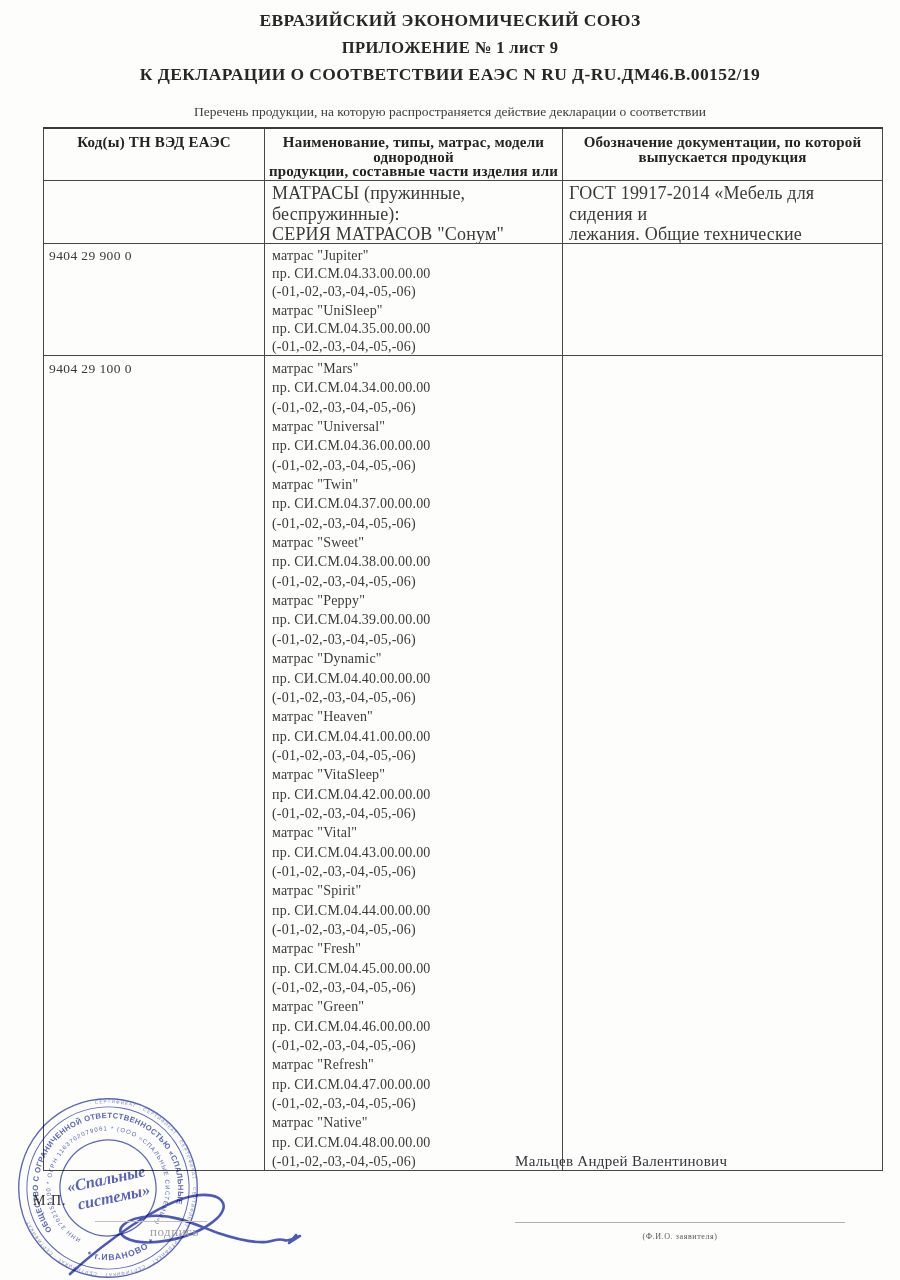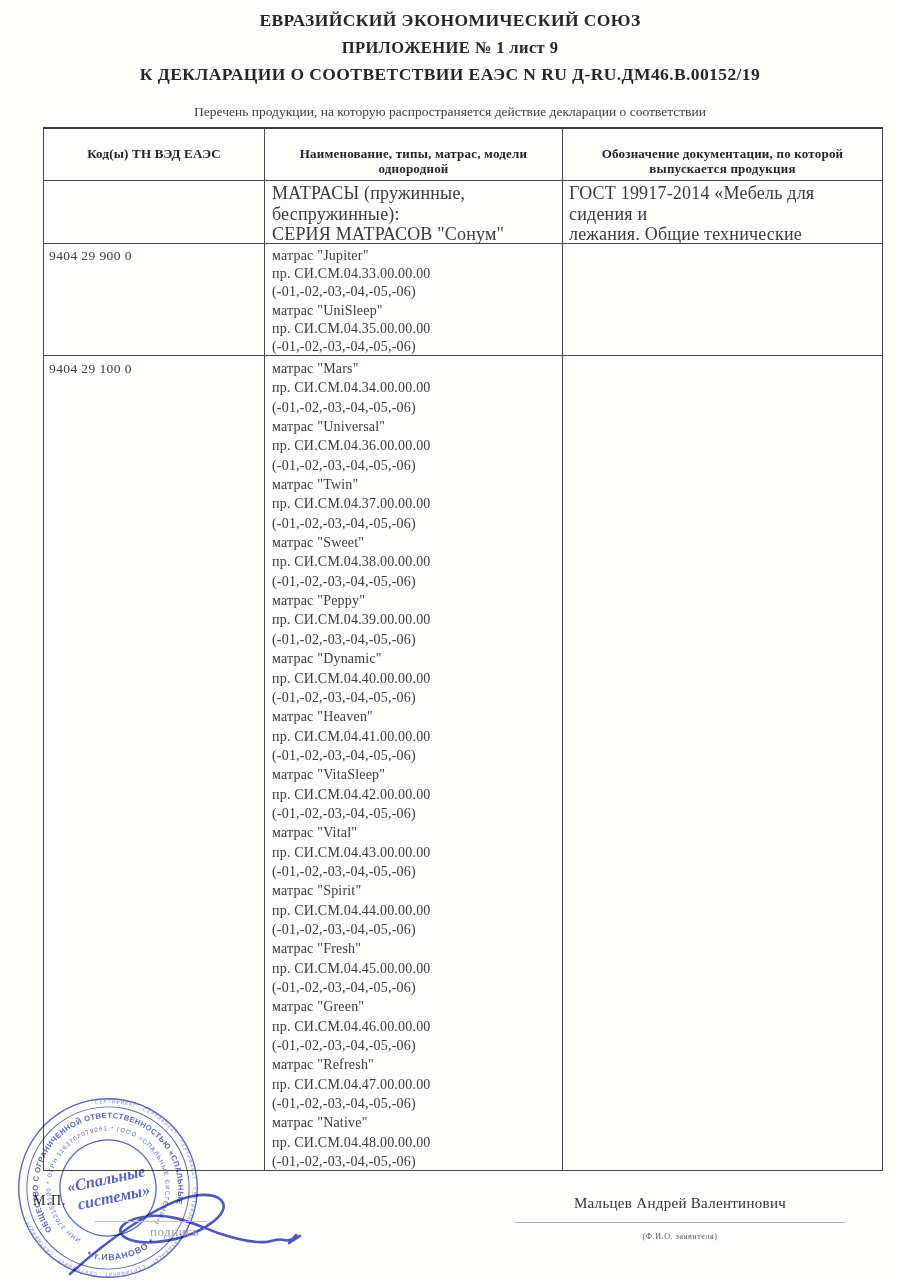--- a/index.html
+++ b/index.html
@@ -12,30 +12,30 @@
   .t1{top:10px;font-size:17.5px;}
   .t2{top:38px;font-size:16.5px;}
   .t3{top:64px;font-size:17.5px;}
   .subtitle{position:absolute;left:0;top:104px;width:900px;text-align:center;font-size:13.5px;color:#3c3c3c;}
   table.doc{
     position:absolute;left:43px;top:127px;border-collapse:collapse;table-layout:fixed;
   }
   table.doc td,table.doc th{border:1px solid #474747;padding:0;vertical-align:top;font-weight:normal;}
   table.doc tr.thead th{border-top:2px solid #3a3a3a;}
   .cellbox{box-sizing:border-box;overflow:hidden;white-space:pre-line;}
-  .hcell{height:51px;padding-top:18px;font-size:13px;font-weight:bold;color:#242424;text-align:center;line-height:14.5px;letter-spacing:.2px;}
+  .hcell{height:51px;padding-top:6px;font-size:15px;font-weight:bold;color:#242424;text-align:center;line-height:14.5px;letter-spacing:.2px;}
   .r1cell{height:62px;font-size:18px;line-height:20.5px;padding:2px 4px 0 7px;letter-spacing:.2px;}
   .r2cell{height:111px;font-size:14px;line-height:18.2px;padding:3px 4px 0 7px;letter-spacing:.2px;}
   .r3cell{height:814px;font-size:14px;line-height:19.35px;padding:3px 4px 0 7px;letter-spacing:.2px;}
   .codecell{padding-left:5px !important;font-size:13.5px;letter-spacing:.4px;}
   .doctext{padding-left:6px !important;padding-right:6px !important;}
   .mp-label{position:absolute;left:33px;top:1193px;font-size:14px;color:#2a2a2a;letter-spacing:1px;}
   .sig-line-left{position:absolute;left:95px;top:1221px;width:112px;border-top:1px solid #c0c0c4;}
   .sig-caption-left{position:absolute;left:150px;top:1224px;width:70px;font-size:13px;color:#9a9aa4;letter-spacing:.5px;}
-  .fio-name{position:absolute;left:515px;top:1195px;width:330px;text-align:center;font-size:15px;color:#33343b;letter-spacing:.3px;}
+  .fio-name{position:absolute;left:515px;top:1153px;width:330px;text-align:left;font-size:15px;color:#33343b;letter-spacing:.3px;}
   .fio-line{position:absolute;left:515px;top:1222px;width:330px;border-top:1px solid #aeaeb8;}
   .fio-caption{position:absolute;left:515px;top:1226px;width:330px;text-align:center;font-size:8px;color:#55565e;letter-spacing:.6px;margin-top:6px;}
   .stamp-svg{position:absolute;left:12px;top:1092px;mix-blend-mode:multiply;opacity:.88;}
   .signature-svg{position:absolute;left:55px;top:1180px;mix-blend-mode:multiply;opacity:.92;}
 </style>
 </head>
 <body>
 
 <div class="page">
 

